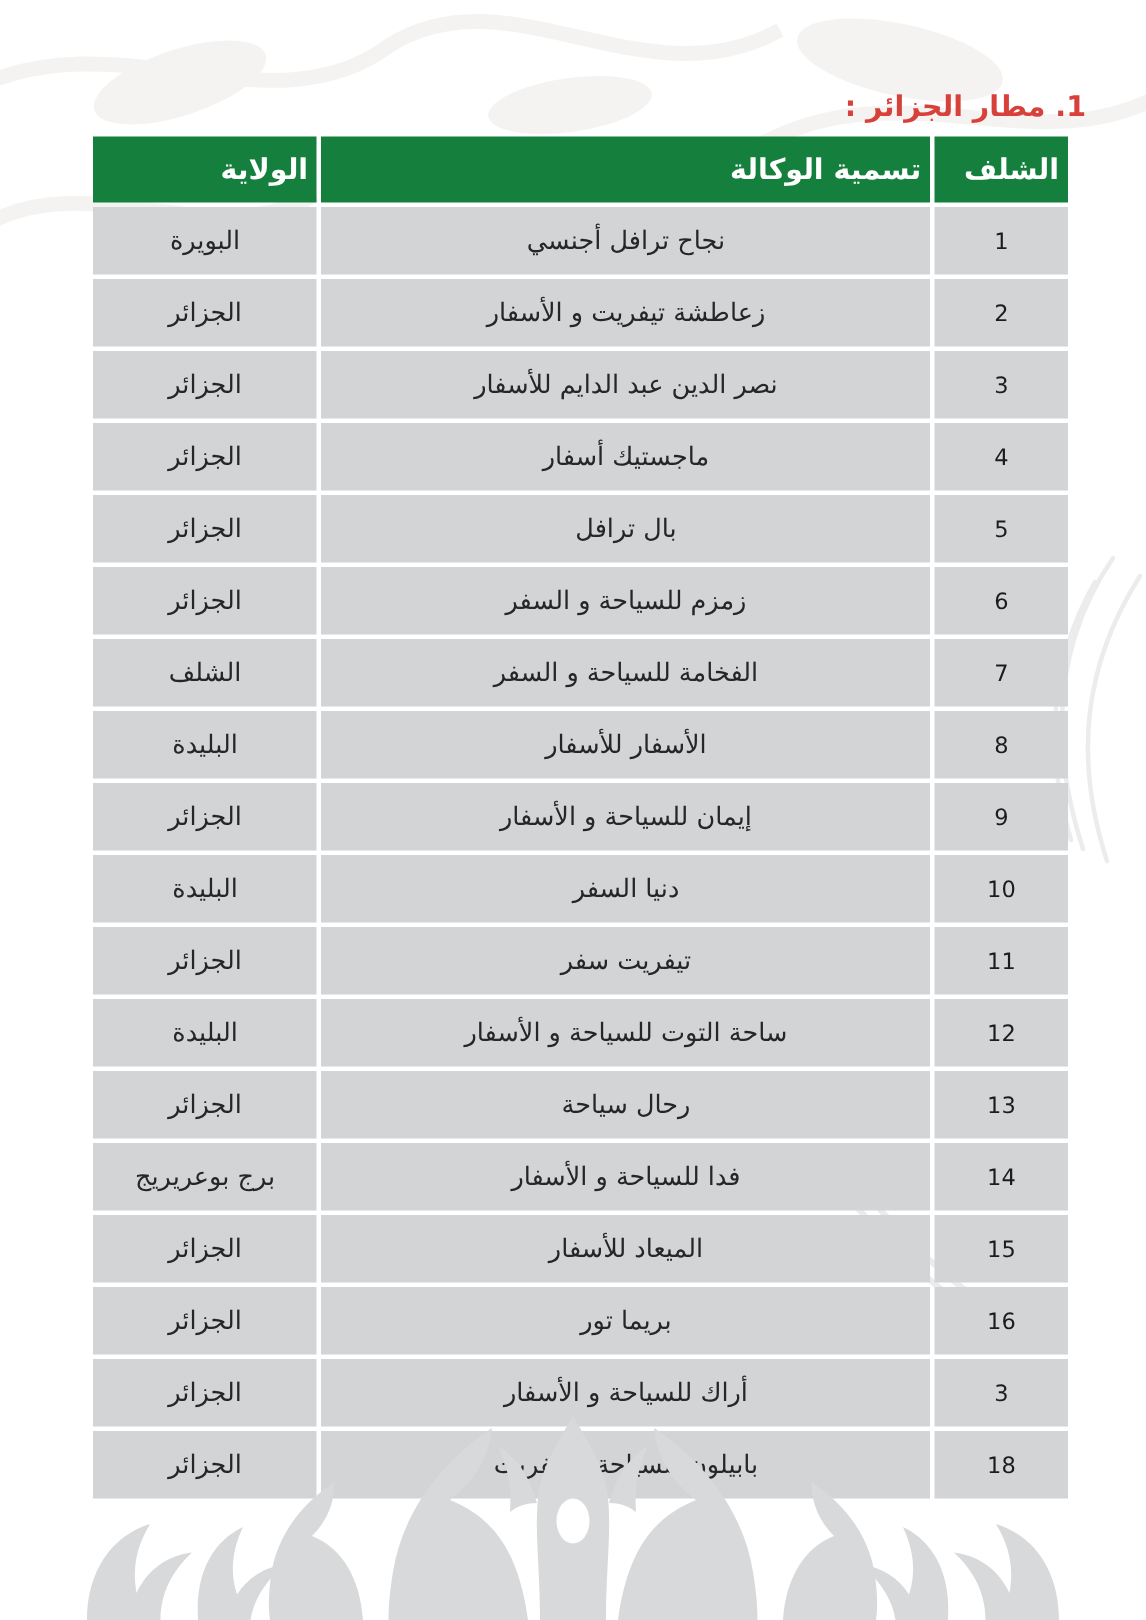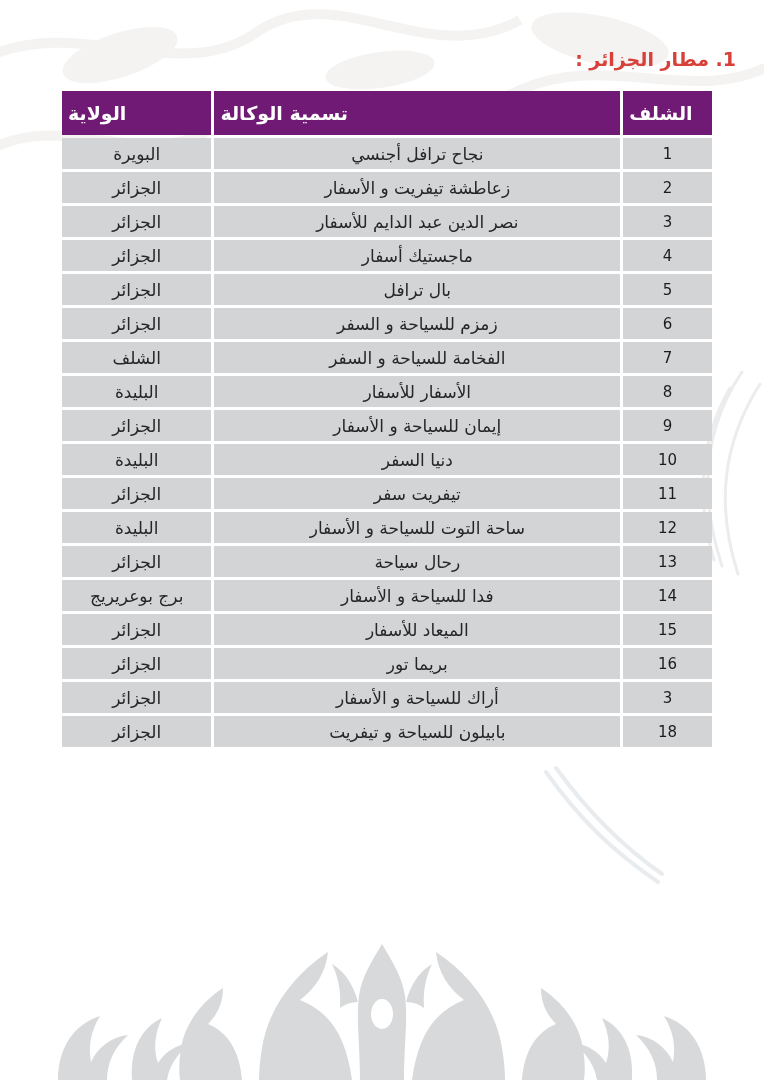--- a/index.html
+++ b/index.html
@@ -3,37 +3,37 @@
 <meta charset="utf-8">
 <style>
   html,body{margin:0;padding:0;}
   body{
     width:764px;height:1080px;position:relative;overflow:hidden;
     background:#ffffff;
     font-family:"DejaVu Sans","Liberation Sans",sans-serif;
   }
   .bg-layer{position:absolute;left:0;top:0;pointer-events:none;}
   .heading{
-    position:absolute;top:48px;right:28px;margin:0;
+    position:absolute;top:48px;right:28px;margin:12px;
     direction:rtl;unicode-bidi:plaintext;
     color:#d8403a;font-size:19px;font-weight:bold;letter-spacing:0;
   }
   table.agencies{
     position:absolute;top:88px;left:59px;
     border-collapse:separate;border-spacing:3px;
     direction:rtl;table-layout:fixed;width:656px;
   }
   table.agencies th{
-    background:#701a75;color:#ffffff;
+    background:#15803d;color:#ffffff;
     height:44px;font-size:19px;font-weight:bold;
-    text-align:left;vertical-align:middle;padding:0 6px;
+    text-align:right;vertical-align:middle;padding:0 6px;
   }
   table.agencies td{
     background:#d3d4d5;color:#262626;
-    height:31px;font-size:17px;font-weight:normal;
+    height:45px;font-size:17px;font-weight:normal;
     text-align:center;vertical-align:middle;padding:0 8px;
     white-space:nowrap;overflow:hidden;
   }
   table.agencies td.col-num{font-size:15px;color:#1c1c1c;}
   col.c-num{width:88px;}
   col.c-name{width:402px;}
   col.c-wilaya{width:148px;}
 </style>
 </head>
 <body>

